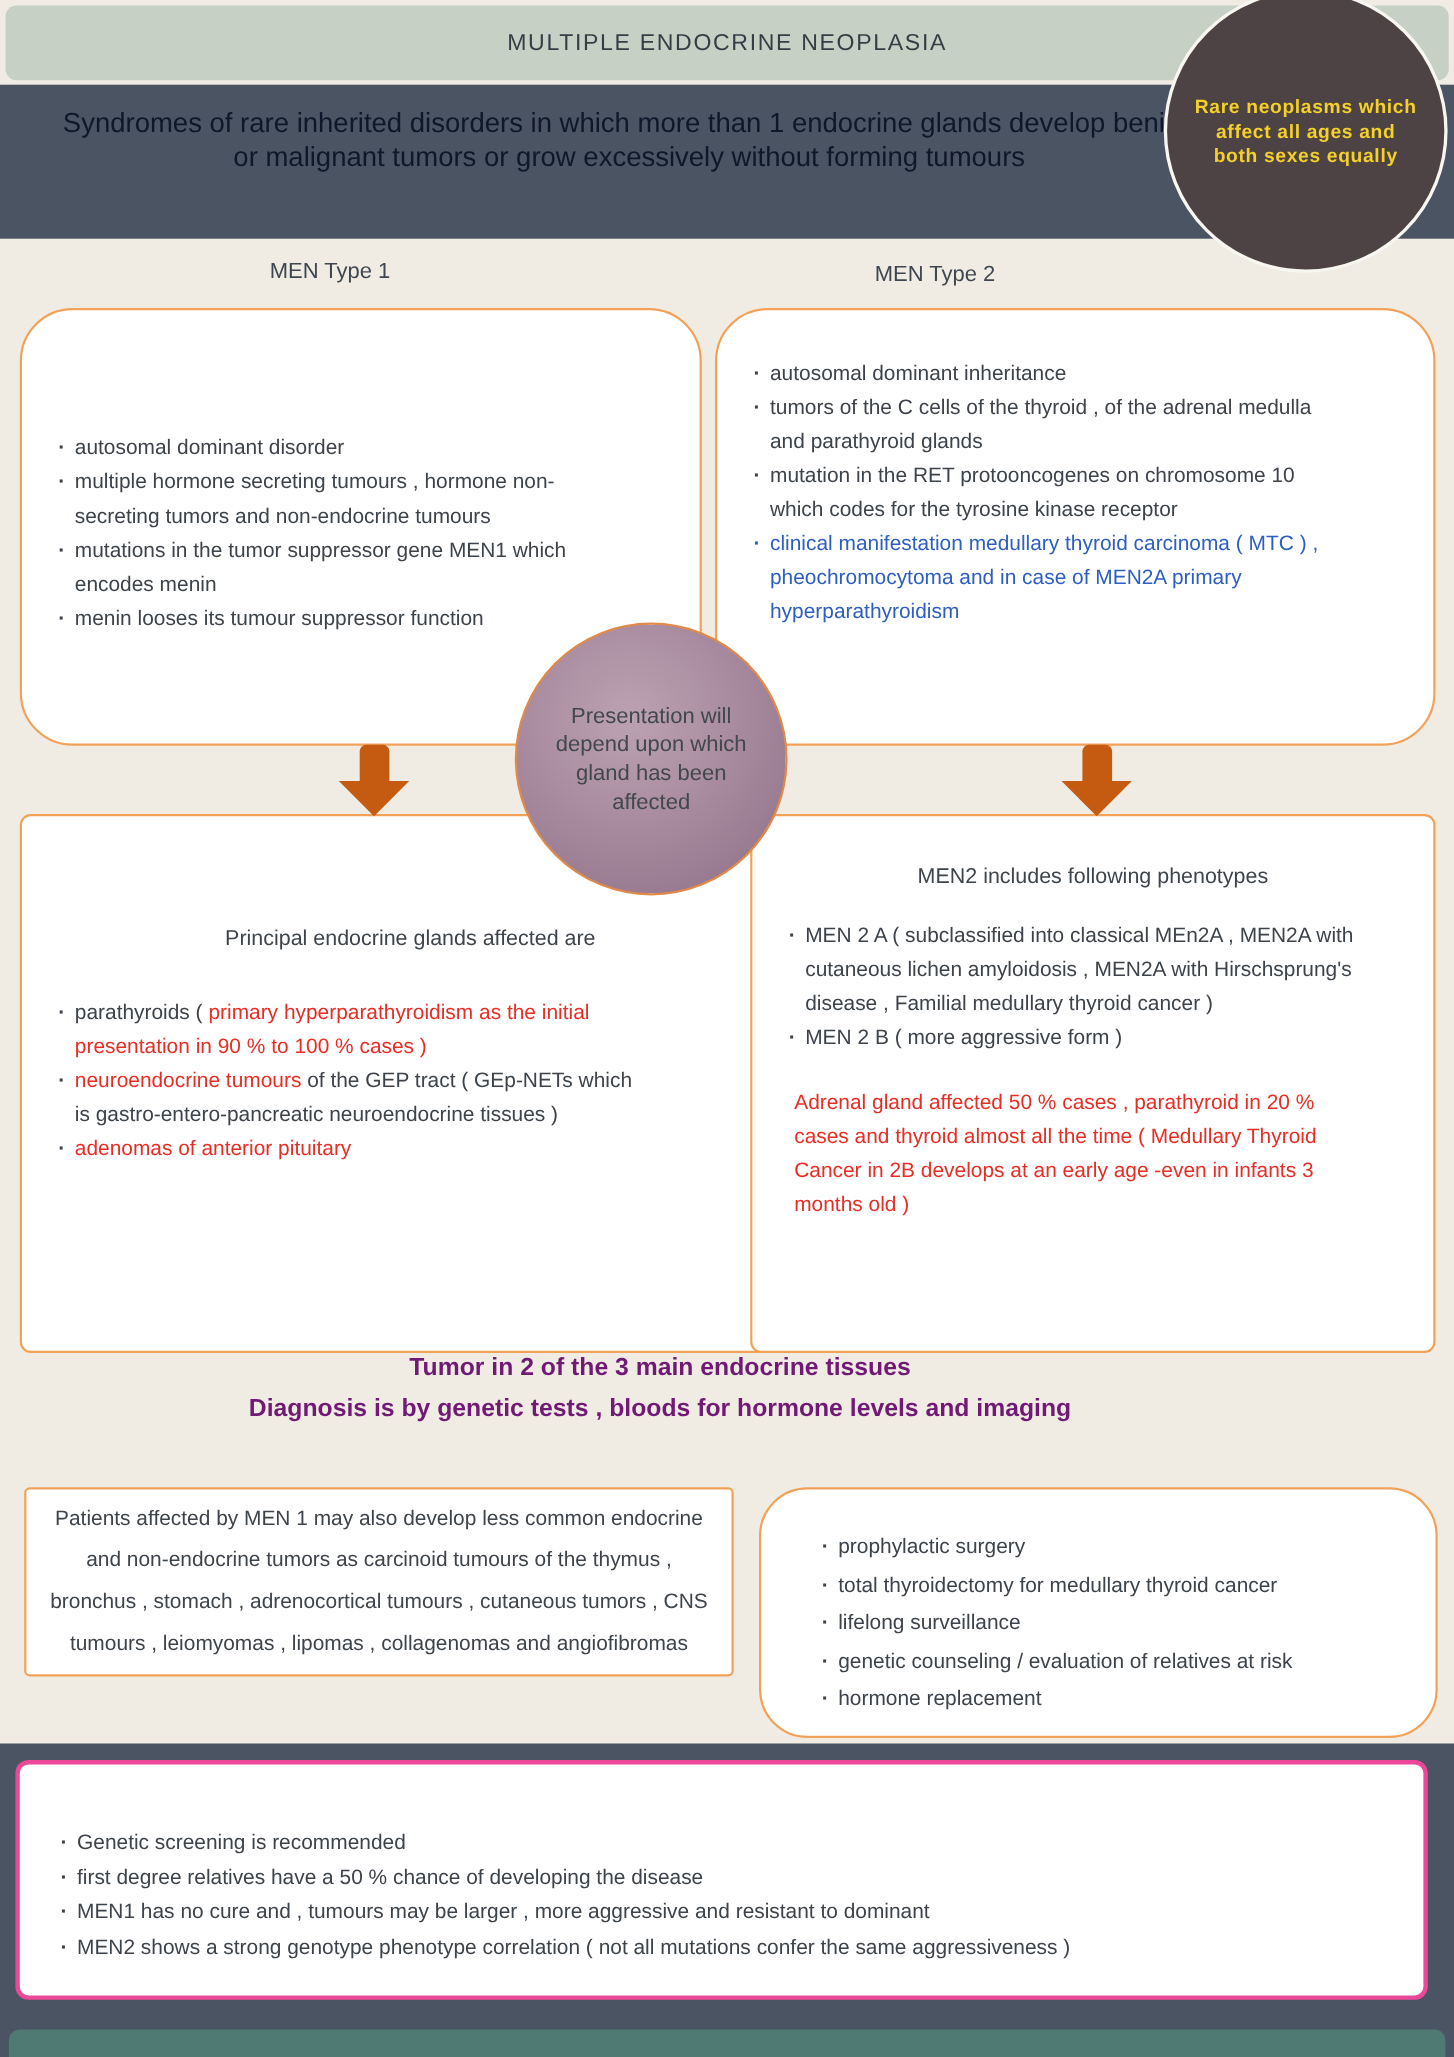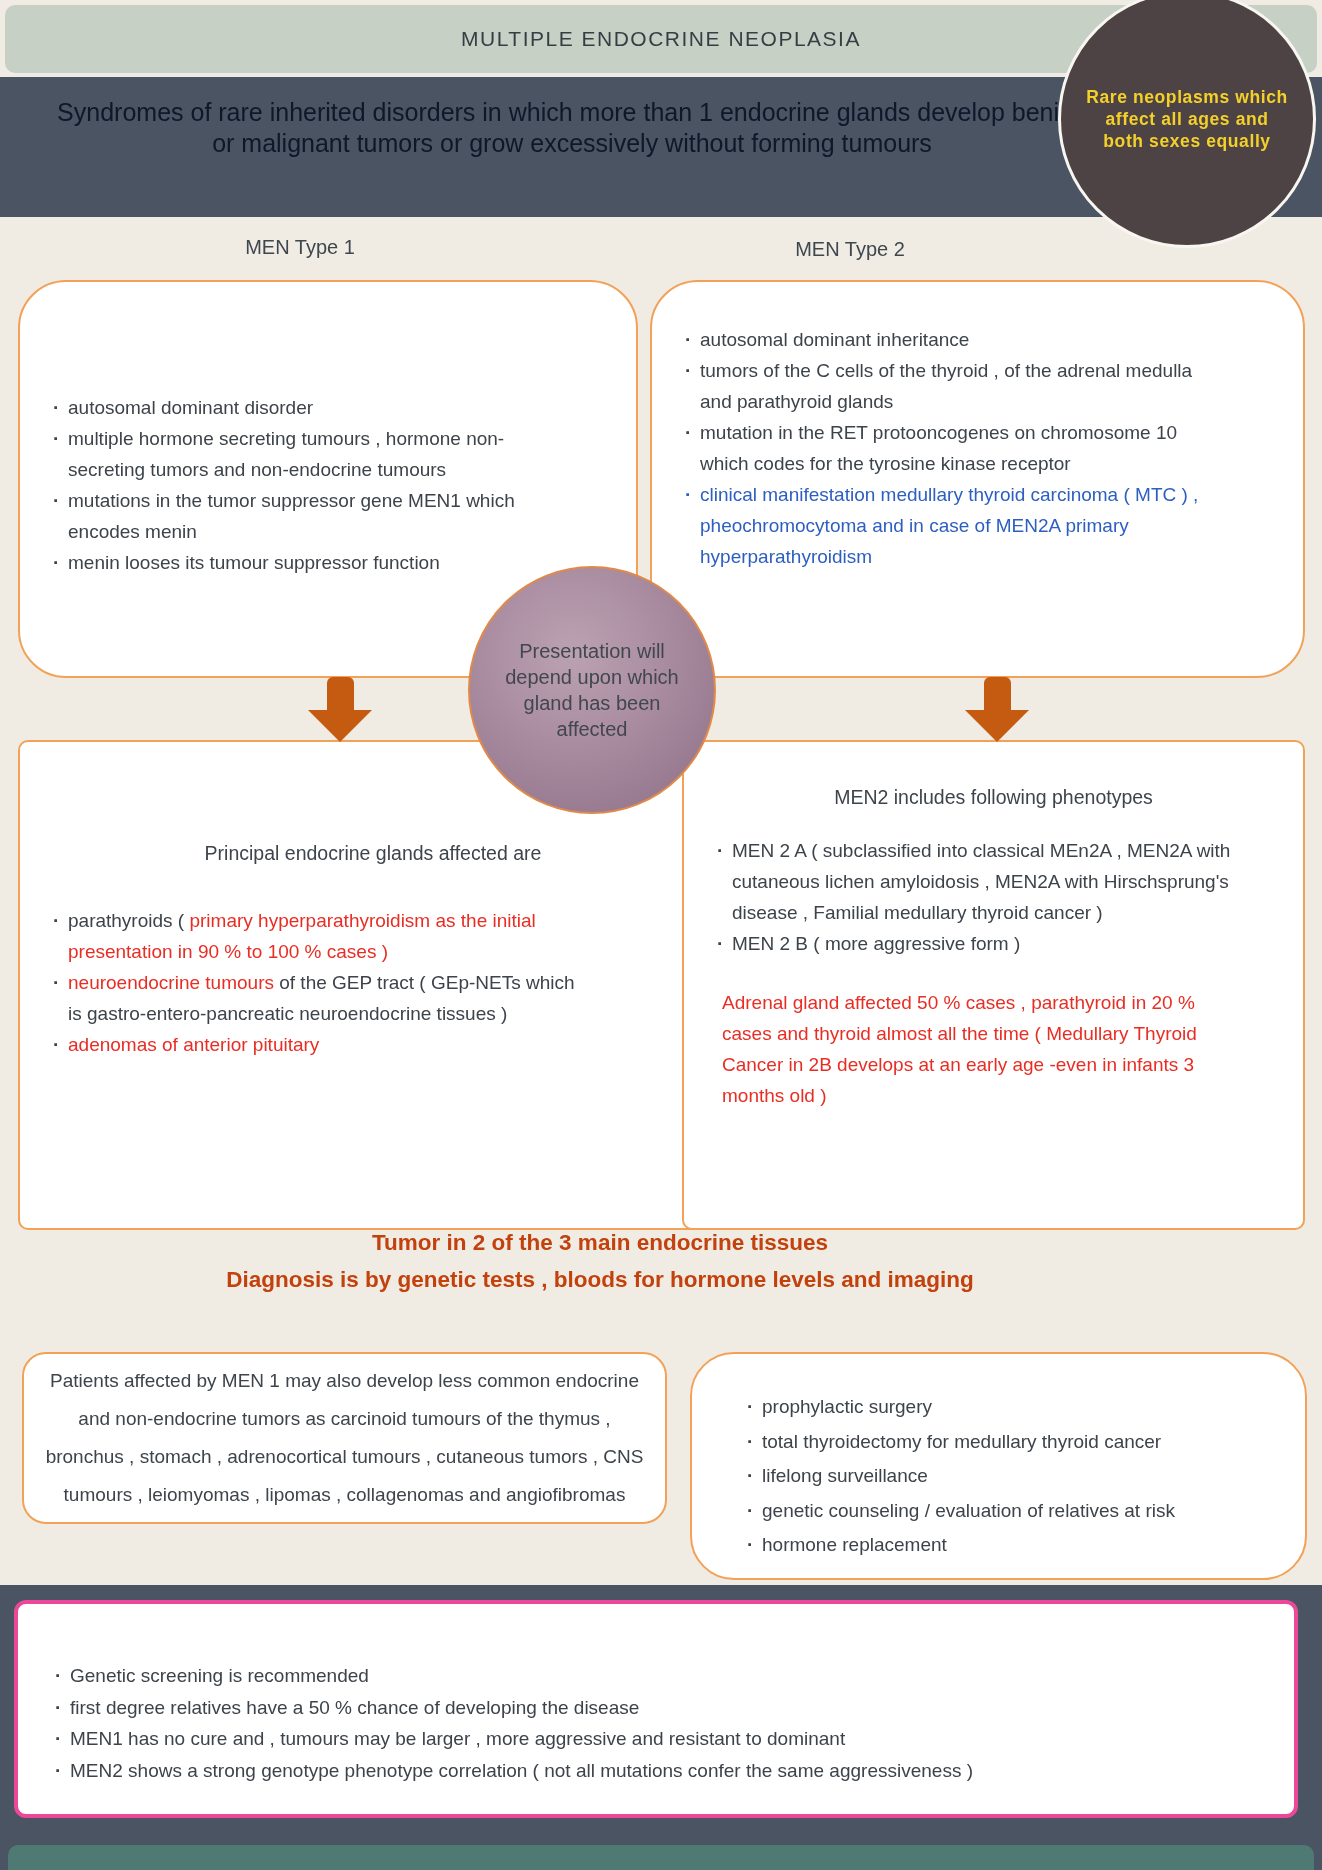--- a/index.html
+++ b/index.html
@@ -45,21 +45,21 @@
 
   
   .obox{
     background:#ffffff;border:2px solid #f2a258;box-sizing:border-box;
     border-radius:10px;
   }
   .box-tl{left:18px;top:280px;width:620px;height:398px;border-radius:48px;padding:110px 0 0 30px;}
   .box-tr{left:650px;top:280px;width:655px;height:398px;border-radius:48px;padding:42px 0 0 30px;}
   .box-ml{left:18px;top:740px;width:710px;height:490px;}
   .box-mr{left:682px;top:740px;width:623px;height:490px;}
-  .box-bl{left:22px;top:1352px;width:645px;height:172px;border-radius:24px;
+  .box-bl{left:22px;top:1352px;width:645px;height:172px;border-radius:5px;
           display:flex;align-items:center;justify-content:center;text-align:center;}
   .box-br{left:690px;top:1352px;width:617px;height:228px;border-radius:44px;padding:36px 0 0 52px;}
 
   ul.blts{list-style:none;margin:0;padding:0;font-size:19px;line-height:31px;}
   ul.blts li{position:relative;margin-left:18px;}
   ul.blts li::before{content:"\00B7";position:absolute;left:-15px;color:#3d434a;font-weight:bold;}
   .w512{width:512px;}
   .w540{width:540px;}
   .w525{width:525px;}
   .t-blue{color:#2d5fc0;}
@@ -90,21 +90,21 @@
     left:468px;top:566px;width:248px;height:248px;border-radius:50%;
     background:radial-gradient(circle at 42% 35%, #bba2b1 0%, #a98ba0 45%, #8d6f86 100%);
     border:2px solid #e08a4a;box-sizing:border-box;z-index:5;
     display:flex;align-items:center;justify-content:center;text-align:center;
   }
   .purple-circle span{width:196px;font-size:20px;line-height:26px;color:#41474d;}
 
   
   .center-note{
     left:0;top:1224px;width:1200px;text-align:center;
-    font-weight:bold;font-size:22.5px;line-height:37px;color:#c2410c;
+    font-weight:bold;font-size:22.5px;line-height:37px;color:#701a75;
   }
 
   .box-bl span{width:610px;font-size:19px;line-height:38px;color:#3e444b;}
   .box-br ul.blts{line-height:34.5px;}
 
   
   .footer-dark{left:0;top:1585px;width:1322px;height:285px;background:#4b5462;}
   .footer-box{
     left:14px;top:1600px;width:1284px;height:218px;
     background:#ffffff;border:4px solid #ec4899;border-radius:12px;box-sizing:border-box;

